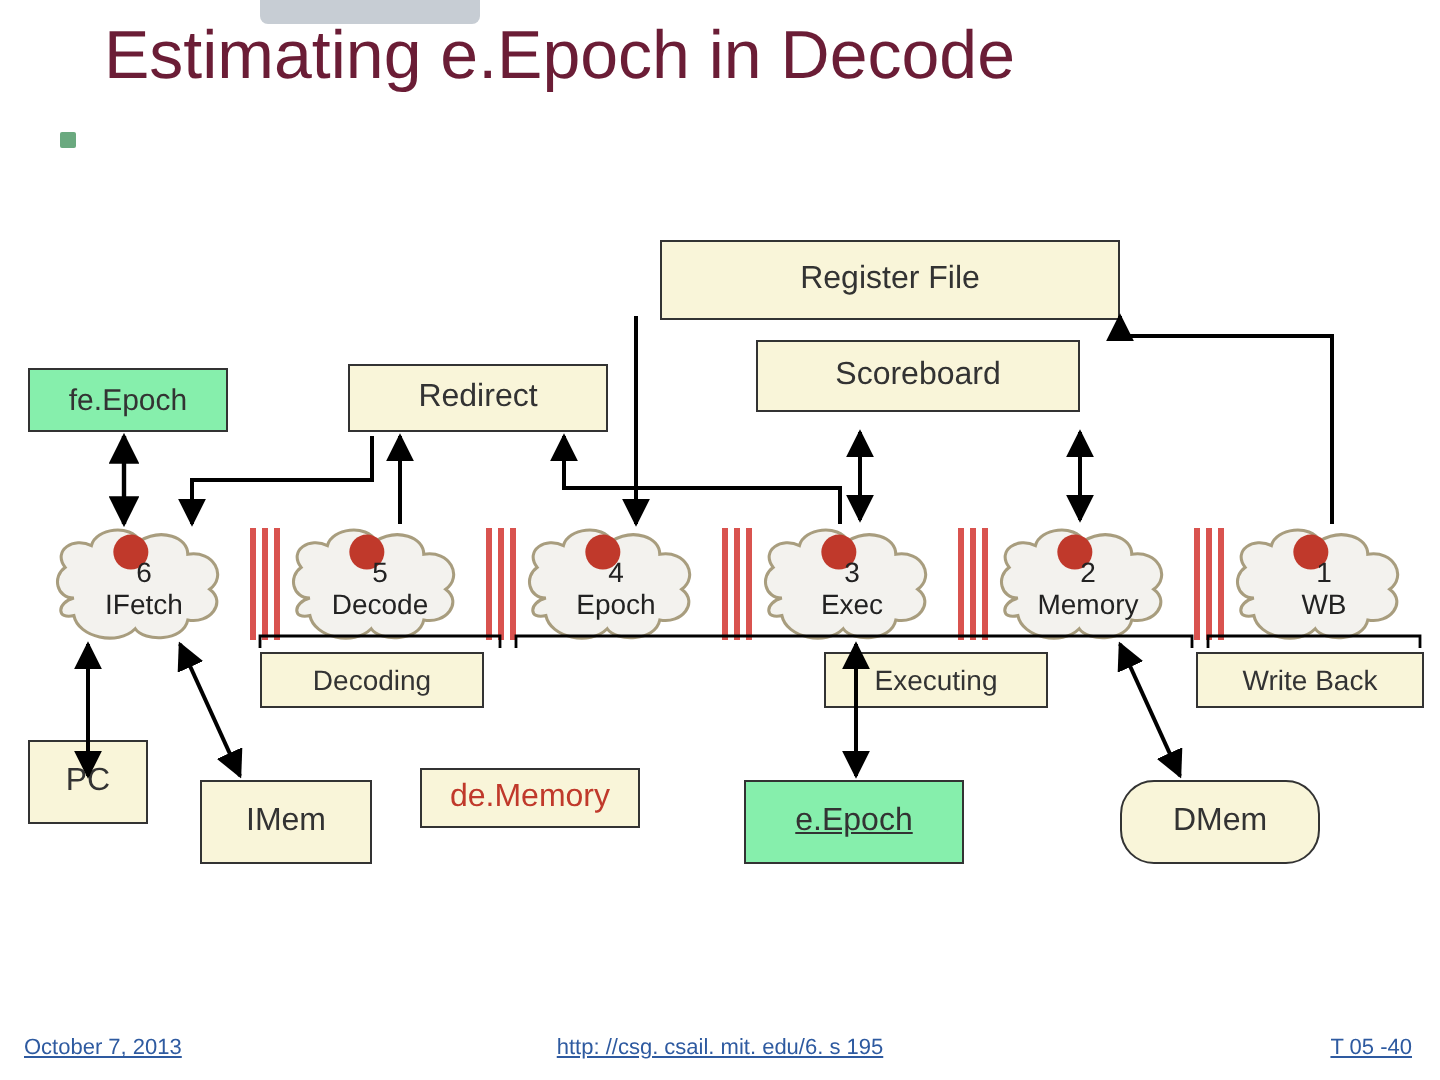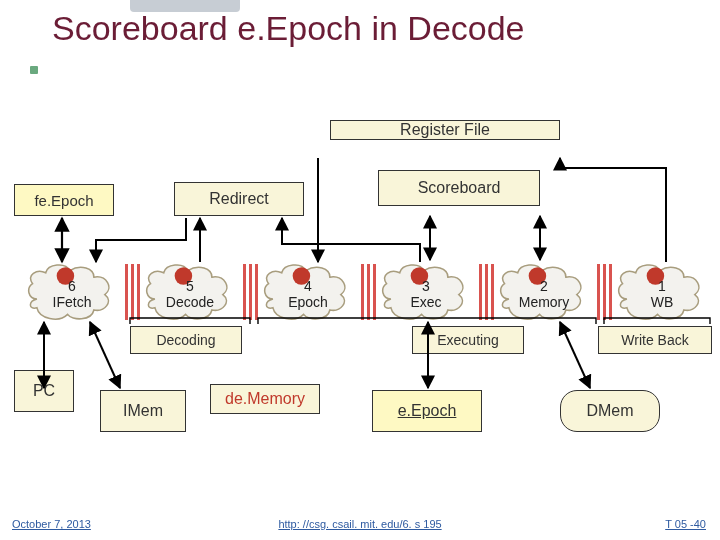--- a/index.html
+++ b/index.html
@@ -41,21 +41,21 @@
   .box {
     position: absolute;
     border: 1px solid #333;
     display: flex;
     align-items: center;
     justify-content: center;
     font-size: 16px;
     background: #f9f5d9;
     color: #333;
   }
-  .box.green { background: #fef9c3; }
+  .box.green { background: #86efac; }
   .box.redlabel { background: #f9f5d9; color: #c0392b; }
   svg.wires {
     position: absolute;
     top: 0; left: 0;
     width: 720px; height: 540px;
     pointer-events: none;
   }
   .stage {
     position: absolute;
     width: 92px;
@@ -114,25 +114,25 @@
     color: #2e5aa0;
     text-decoration: underline;
   }
 </style>
 </head>
 <body>
 
 <div class="tab-bar"></div>
 
 <h1 class="title">
-  <span>Scoreboard e.Epoch in Decode</span>
+  <span>Estimating e.Epoch in Decode</span>
   <span class="bullet"></span>
 </h1>
 
-<div class="box" style="left:330px; top:120px; width:230px; height:20px;">
+<div class="box" style="left:330px; top:120px; width:230px; height:40px;">
   <span>Register File</span>
 </div>
 
 <div class="box" style="left:174px; top:182px; width:130px; height:34px;">
   <span>Redirect</span>
 </div>
 
 <div class="box" style="left:378px; top:170px; width:162px; height:36px;">
   <span>Scoreboard</span>
 </div>

